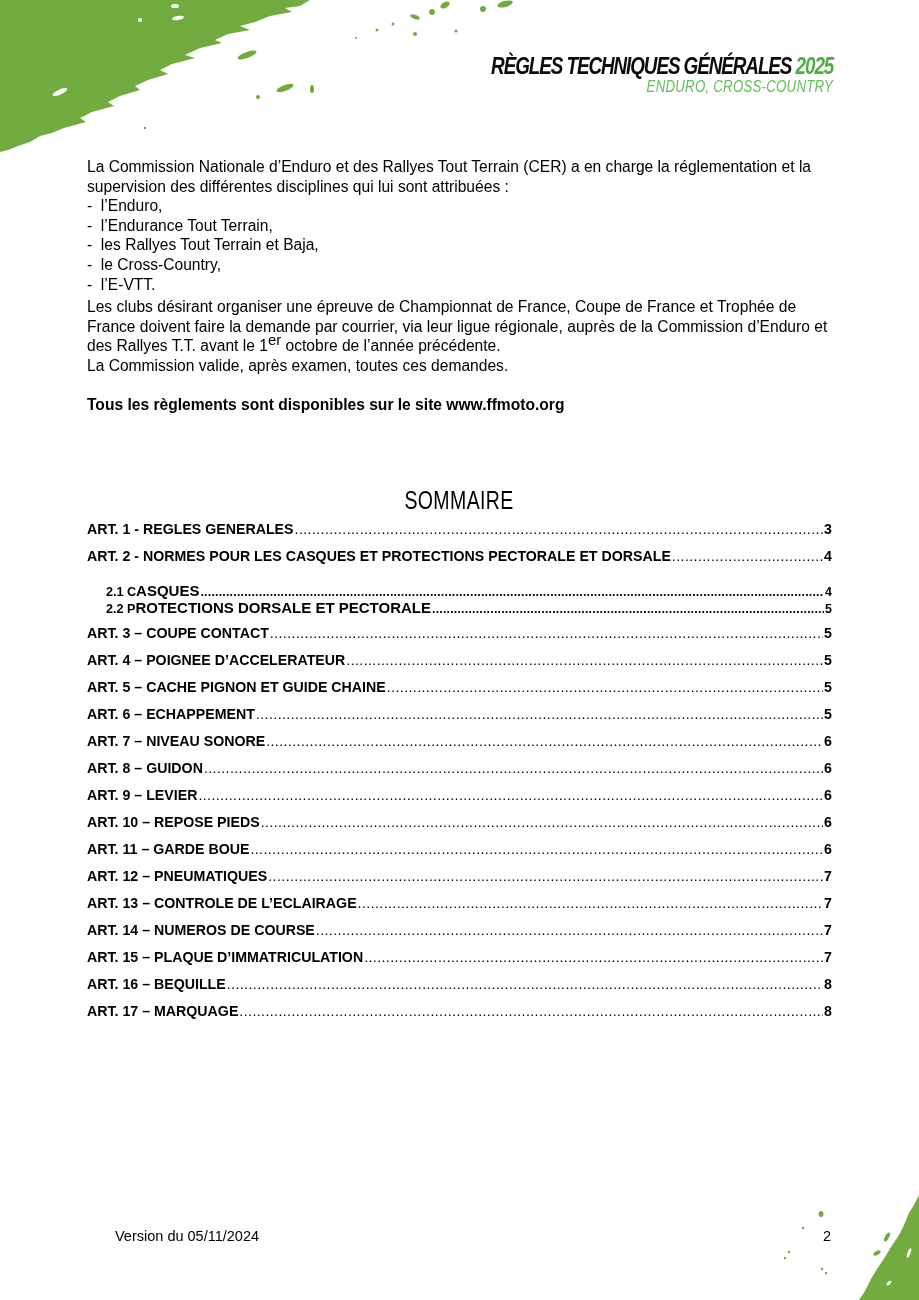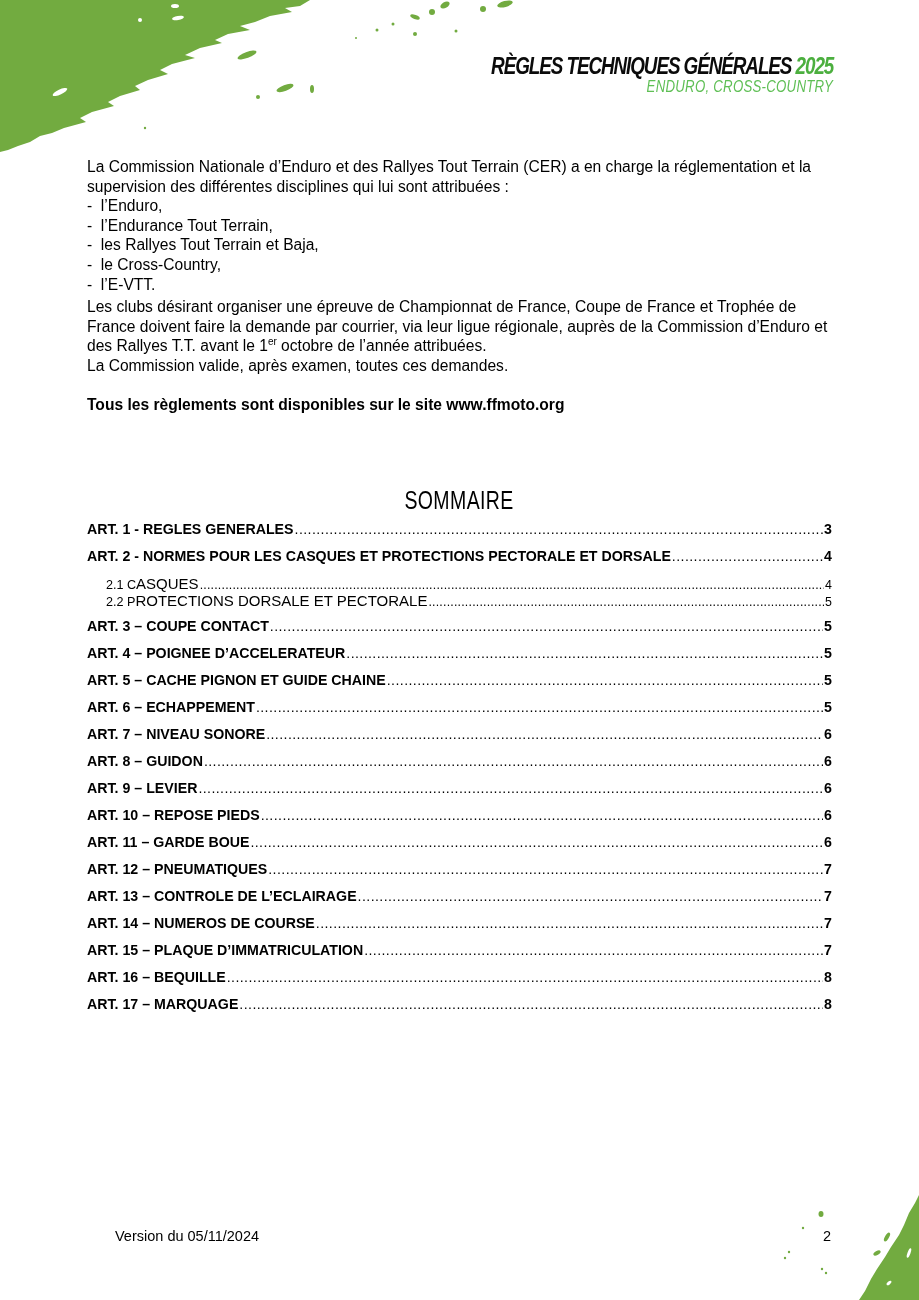--- a/index.html
+++ b/index.html
@@ -15,37 +15,37 @@
   .header-title .sub { font-family: "Liberation Sans", sans-serif; font-style: italic; font-size: 17px;
         color: #5fbf55; letter-spacing: 0.3px; transform: scaleX(0.78); transform-origin: right;
         display: inline-block; line-height: 16px; margin-top: -2px; }
   .content { position: absolute; left: 87px; width: 750px; font-size: 15.6px; line-height: 19.6px; }
   .intro { top: 141px; margin-top: 16px; }
   .intro p { margin: 0; }
   .intro ul { list-style: none; margin: 0; padding: 0; }
   .intro li::before { content: "-  "; white-space: pre; }
   .para2 { top: 297px; }
   .para2 p { margin: 0; }
-  sup { font-size: 10px; line-height: 0; vertical-align: 6px; }
+  sup { font-size: 15px; line-height: 0; vertical-align: 6px; }
   .notice { top: 395px; font-weight: bold; }
   .sommaire { position: absolute; left: 0; width: 919px; top: 486px; text-align: center; }
   .sommaire span { font-family: "Liberation Sans", sans-serif; font-size: 25px; letter-spacing: 0.5px;
         display: inline-block; transform: scaleX(0.78); }
   .toc { position: absolute; left: 87px; width: 745px; top: 518px; }
   .toc-row { display: flex; align-items: baseline; font-weight: bold; font-size: 14.2px; height: 27px; line-height: 22px; }
   .toc-row .label { white-space: nowrap; }
   .toc-row .dots { flex: 1; overflow: hidden; white-space: nowrap; margin: 0 1px; }
   .toc-row .dots::after { content: ".........................................................................................................................................................................................................................................................................................."; font-weight: normal; letter-spacing: 0.4px; }
   .toc-row .page { white-space: nowrap; }
   .toc-sub { display: flex; align-items: baseline; font-size: 12.4px; height: 17px; line-height: 16px; padding-left: 19px; }
   .toc-sub .dots { flex: 1; overflow: hidden; white-space: nowrap; margin: 0 1px; }
   .toc-sub .dots::after { content: "........................................................................................................................................................................................................................................................................................................."; letter-spacing: 0.2px; }
   .toc-sub .lbl-big { font-size: 12.6px; }
   .toc-sub .lbl-small { font-size: 15px; text-transform: uppercase; }
-  .toc-sub-wrap { margin-top: 4px; margin-bottom: 5px; }
+  .toc-sub-wrap { margin-top: 11px; margin-bottom: 5px; font-weight: bold; }
   .footer-version { position: absolute; left: 115px; top: 1228px; font-size: 14.5px; }
   .footer-page { position: absolute; left: 823px; top: 1228px; font-size: 14.5px; }
 </style>
 </head>
 <body>
 
 <svg class="splash" width="540" height="160" viewBox="0 0 540 160">
   <path d="M0 0 L310 0 L300 6 L285 8 L292 12 L270 16 L255 22 L240 26 L250 30 L228 34 L215 40 L222 43 L200 48 L185 55 L195 58 L172 64 L160 70 L168 74 L148 80 L135 86 L140 90 L120 96 L108 102 L114 106 L92 112 L80 118 L86 122 L64 128 L52 133 L40 136 L30 142 L18 146 L8 150 L0 152 Z" fill="#72ab40"></path>
   <ellipse cx="247" cy="55" rx="10" ry="3" fill="#72ab40" transform="rotate(-20 247 55)"></ellipse>
   <ellipse cx="285" cy="88" rx="9" ry="3" fill="#72ab40" transform="rotate(-20 285 88)"></ellipse>
@@ -78,21 +78,21 @@
   <ul>
     <li>l’Enduro,</li>
     <li>l’Endurance Tout Terrain,</li>
     <li>les Rallyes Tout Terrain et Baja,</li>
     <li>le Cross-Country,</li>
     <li>l’E-VTT.</li>
   </ul>
 </div>
 
 <div class="content para2">
-  <p><span>Les clubs désirant organiser une épreuve de Championnat de France, Coupe de France et Trophée de France doivent faire la demande par courrier, via leur ligue régionale, auprès de la Commission d’Enduro et des Rallyes T.T. avant le 1</span><sup>er</sup><span> octobre de l’année attribuées.</span></p>
+  <p><span>Les clubs désirant organiser une épreuve de Championnat de France, Coupe de France et Trophée de France doivent faire la demande par courrier, via leur ligue régionale, auprès de la Commission d’Enduro et des Rallyes T.T. avant le 1</span><sup>er</sup><span> octobre de l’année précédente.</span></p>
   <p>La Commission valide, après examen, toutes ces demandes.</p>
 </div>
 
 <div class="content notice">Tous les règlements sont disponibles sur le site www.ffmoto.org</div>
 
 <div class="sommaire"><span>SOMMAIRE</span></div>
 
 <div class="toc">
   <div class="toc-row">
     <span class="label">ART. 1 - REGLES GENERALES</span>

